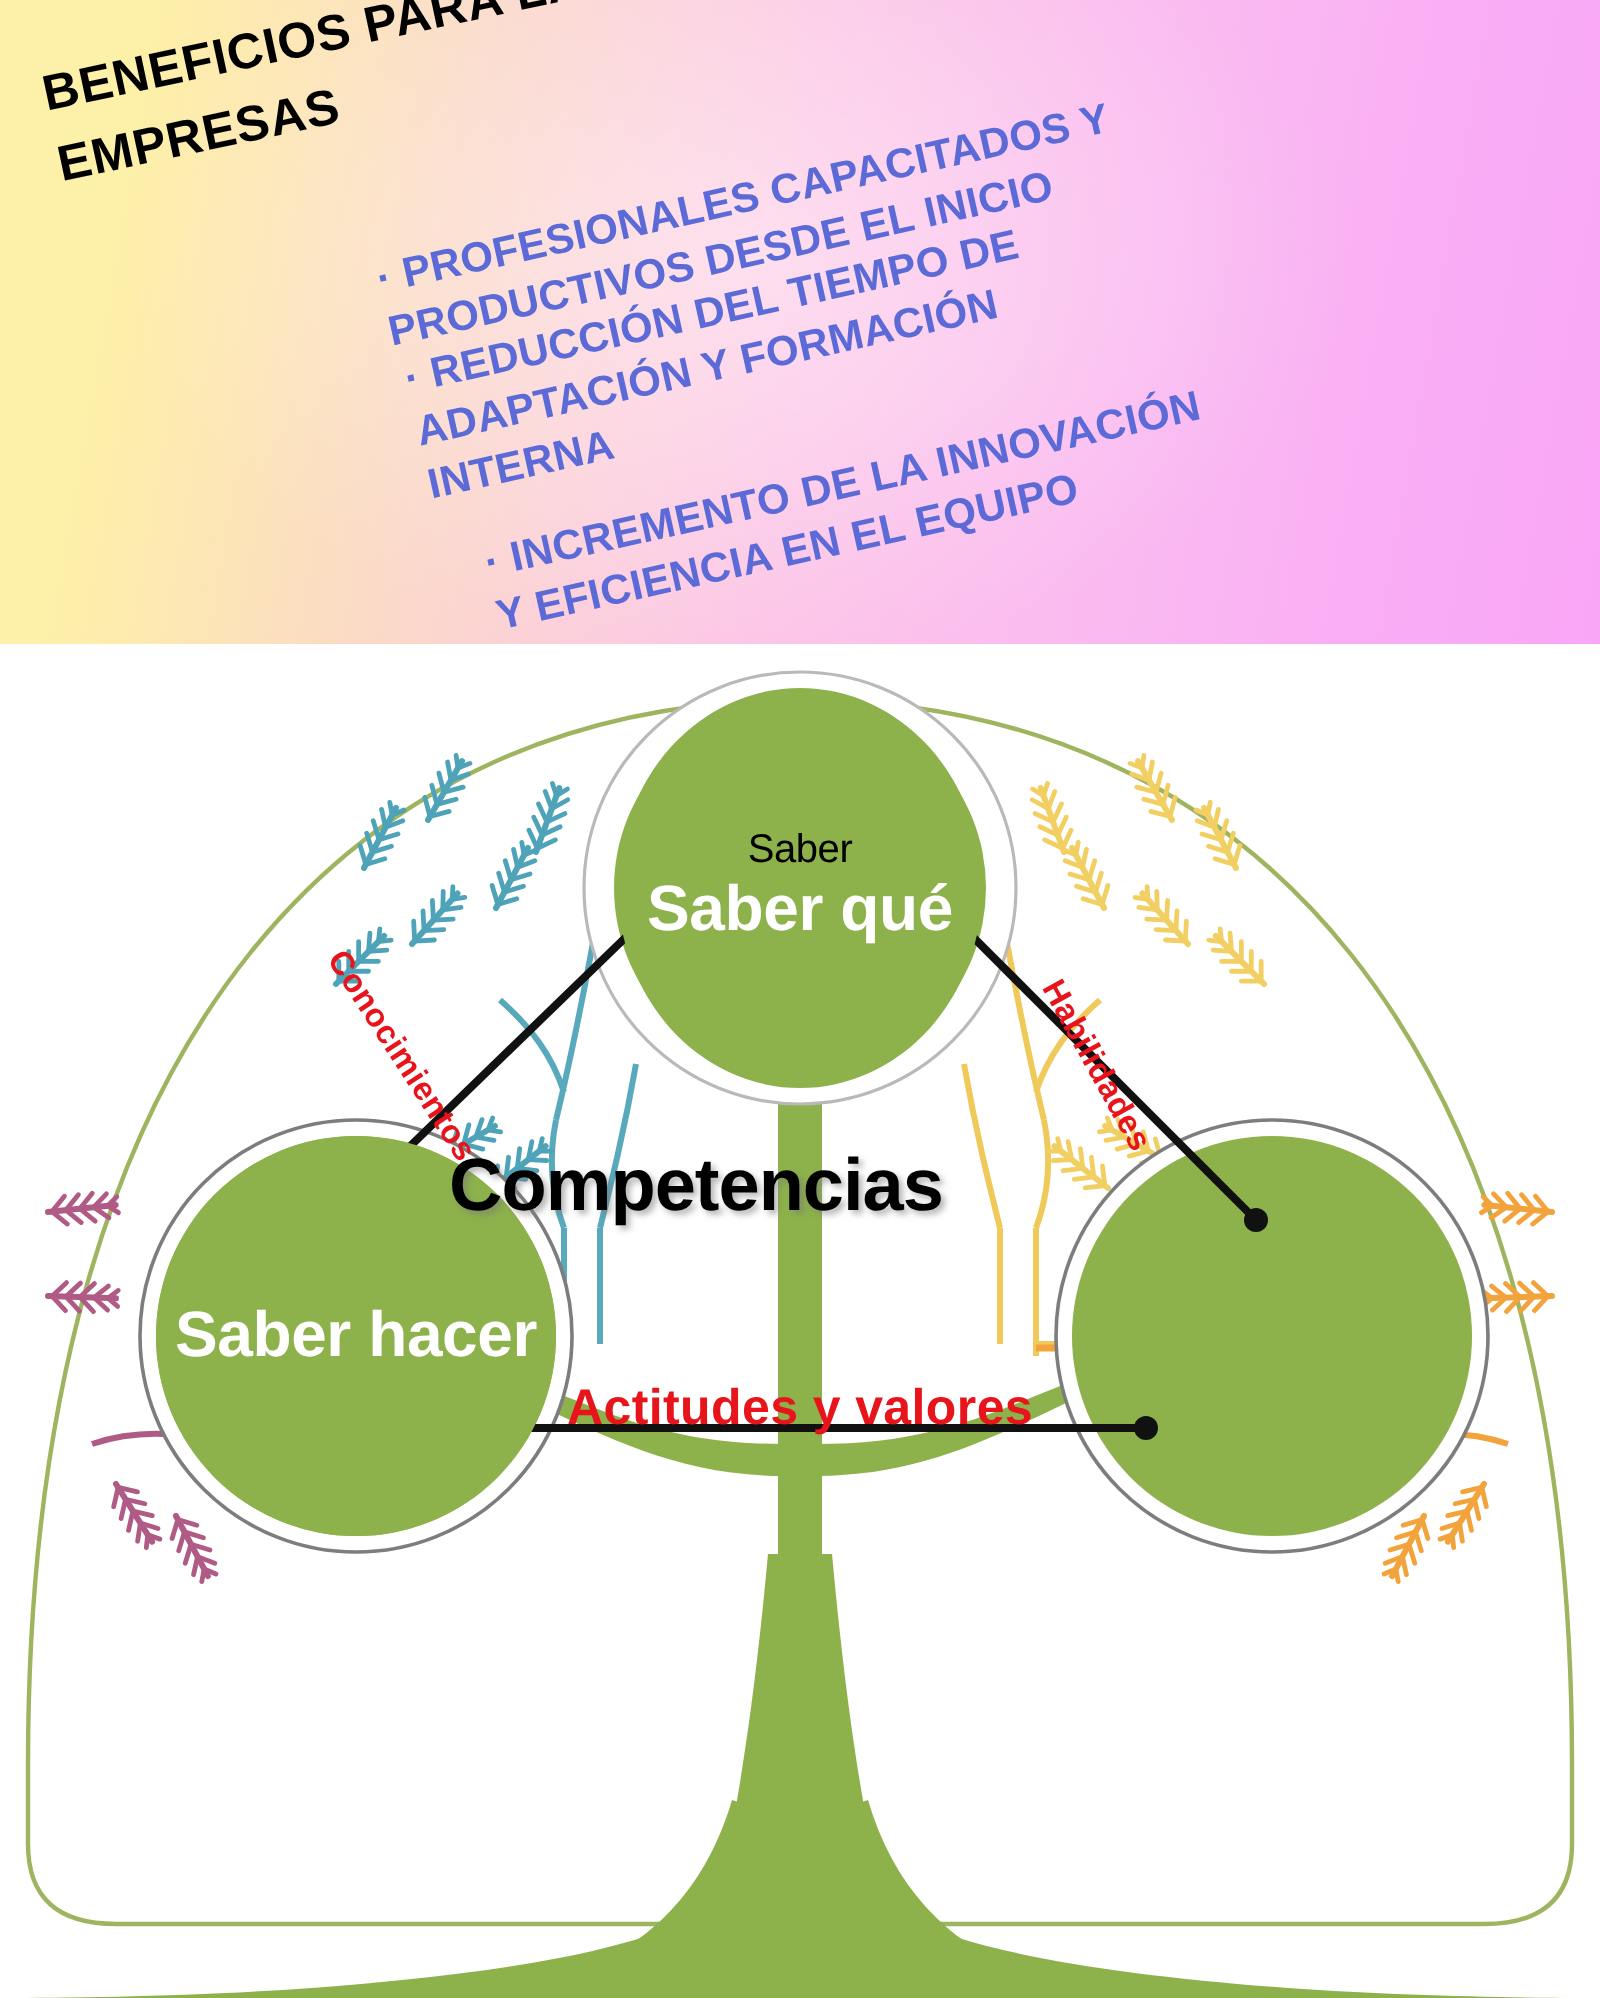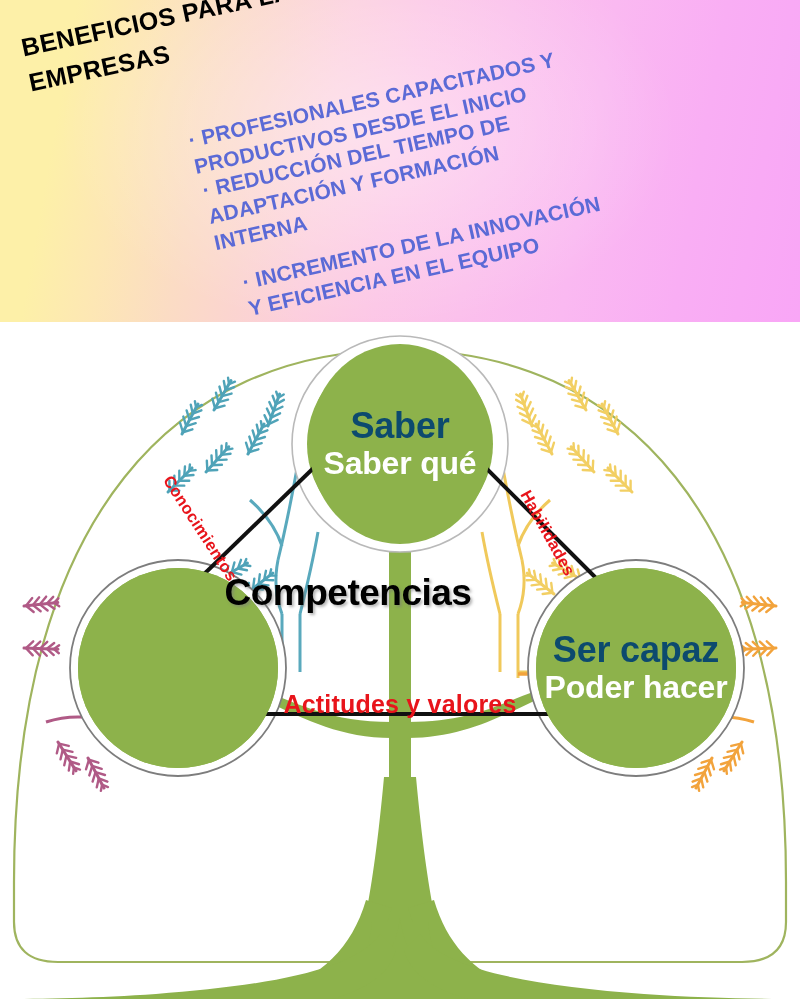--- a/index.html
+++ b/index.html
@@ -98,23 +98,23 @@
     background: #8db24b;
     border-radius: 50%;
     display: flex;
     flex-direction: column;
     align-items: center;
     justify-content: center;
     text-align: center;
     z-index: 6;
   }
   .bubble .b-top {
-    color: #0c4a6e;
-    font-weight: bold;
-    font-size: 36px;
+    color: #000000;
+    font-weight: normal;
+    font-size: 20px;
     line-height: 1.08;
     letter-spacing: -.2px;
   }
   .bubble .b-bot {
     color: #ffffff;
     font-weight: bold;
     font-size: 32px;
     line-height: 1.12;
     letter-spacing: -.2px;
   }
@@ -369,26 +369,23 @@
         <circle cx="573" cy="392" r="6"></circle>
       </g>
     </svg>
 
     <div class="bubble" id="bubble-top">
       <div class="b-top">Saber</div>
       <div class="b-bot">Saber qué</div>
     </div>
 
     <div class="bubble" id="bubble-left">
+      <div class="b-bot">Saber hacer</div>
     </div>
 
-    <div class="bubble" id="bubble-right">
-      <div class="b-top">Ser capaz</div>
-      <div class="b-bot">Poder hacer</div>
-    </div>
 
     <div id="center-label">Competencias</div>
 
     <div id="attitudes-label">Actitudes  y  valores</div>
 
     <div class="diag-label" id="label-conocimientos">Conocimientos</div>
 
     <div class="diag-label" id="label-habilidades">Habilidades</div>
   </div>
 

